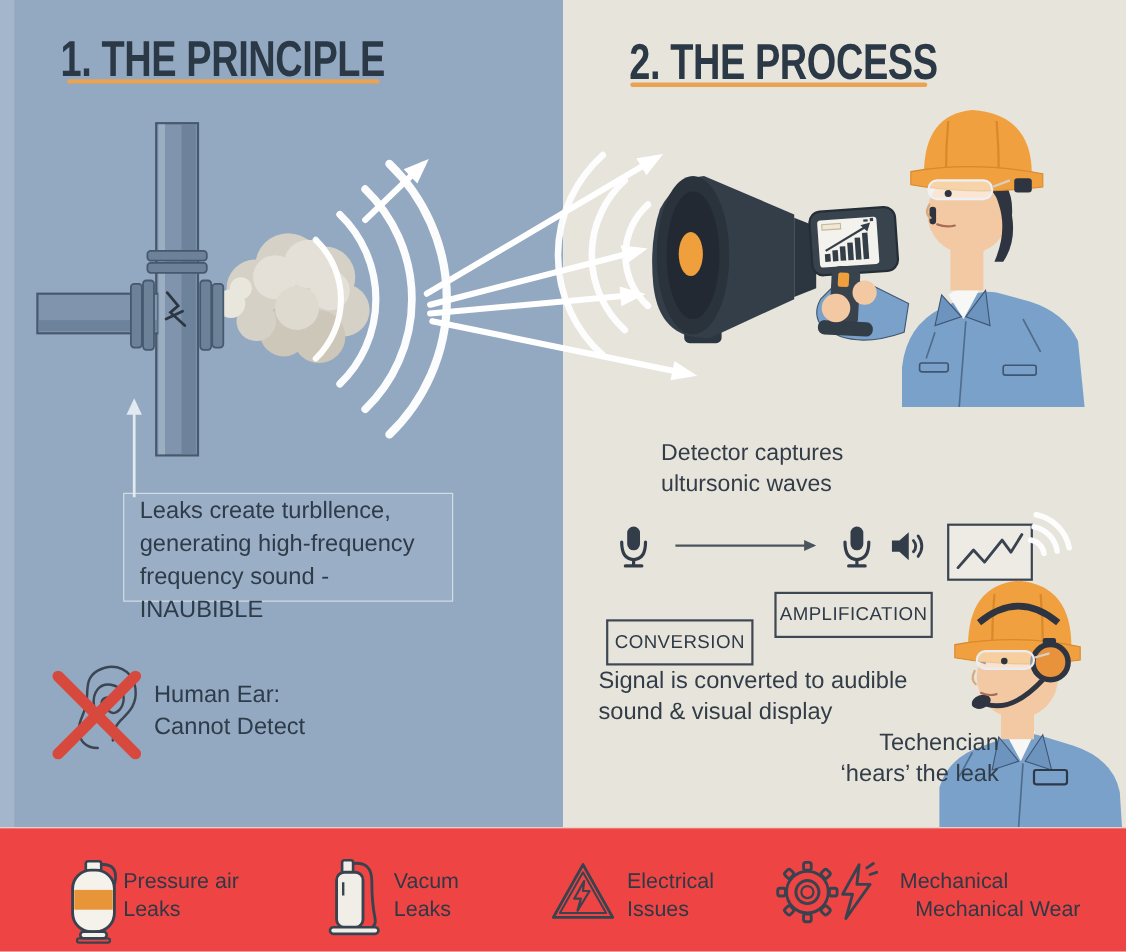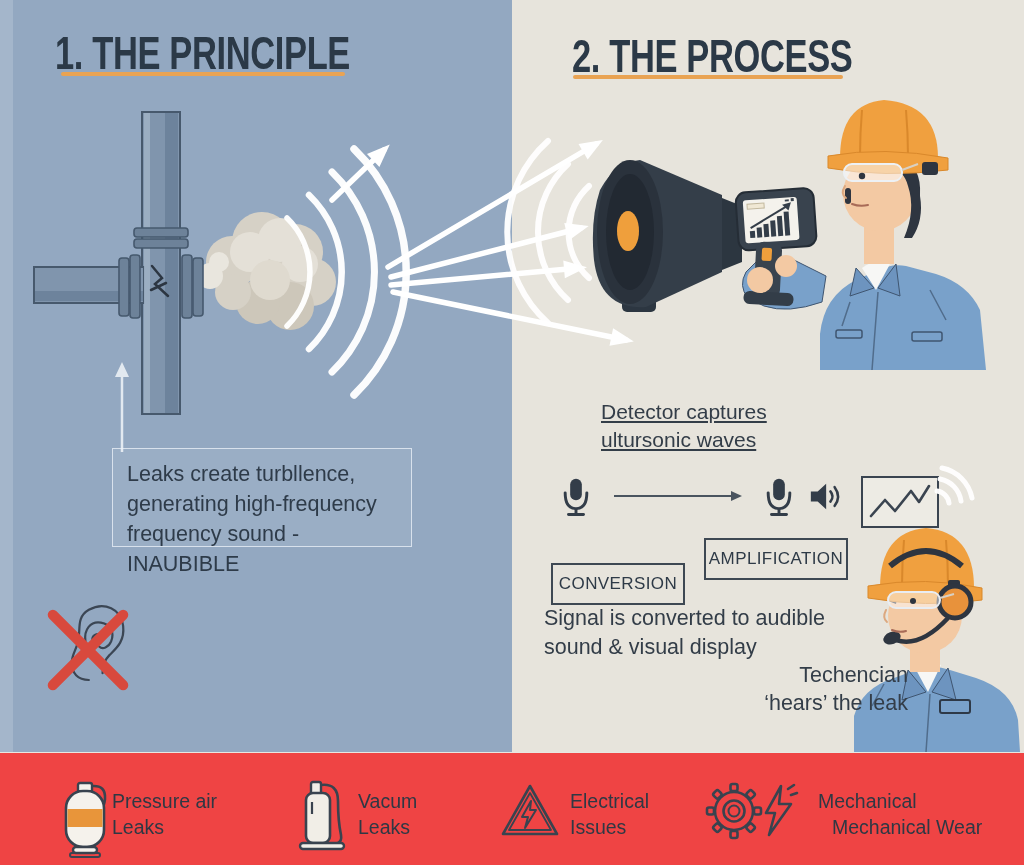--- a/index.html
+++ b/index.html
@@ -13,23 +13,23 @@
          transform:scaleX(.75);transform-origin:left top;white-space:nowrap;}
   .t1{left:55px;top:26px;}
   .t2{left:572px;top:29px;}
   .underline{position:absolute;height:4px;background:#e9a353;border-radius:2px;}
   .u1{left:61px;top:72px;width:284px;}
   .u2{left:573px;top:75px;width:270px;}
   .abs{position:absolute;}
   .pre{white-space:pre-line;}
   .caption-box{left:112px;top:448px;width:300px;height:99px;box-sizing:border-box;
                border:1.5px solid rgba(236,242,248,.75);background:rgba(255,255,255,.07);
-               padding:10px 14px;font-size:21.5px;line-height:1.4;color:#2e3b49;z-index:3;}
+               padding:0 14px;font-size:21.5px;line-height:1.4;color:#2e3b49;z-index:3;}
   .ear-note{left:140px;top:617px;font-size:21.5px;line-height:1.35;color:#2e3b49;z-index:3;}
-  .detector-note{left:601px;top:398px;font-size:21px;line-height:1.35;color:#333d48;z-index:3;text-decoration:underline;}
+  .detector-note{left:601px;top:398px;font-size:21px;line-height:1.35;color:#333d48;z-index:3;}
   .signal-note{left:544px;top:604px;font-size:21.5px;line-height:1.33;color:#333d48;z-index:3;}
   .tech-note{left:700px;top:662px;width:208px;text-align:right;font-size:21.5px;line-height:1.3;color:#333d48;z-index:3;}
   .step-box{position:absolute;box-sizing:border-box;border:2px solid #3e4853;color:#2e3a47;
             display:flex;align-items:center;justify-content:center;font-size:17px;letter-spacing:.4px;z-index:3;}
   .sb1{left:551px;top:563px;width:134px;height:42px;}
   .sb2{left:704px;top:538px;width:144px;height:42px;}
   .chart-box{left:861px;top:476px;width:78px;height:52px;box-sizing:border-box;
              border:2px solid #3a4450;background:#edebe4;z-index:2;}
   .overlay{position:absolute;left:0;top:0;z-index:2;pointer-events:none;}
   .pipe-svg{position:absolute;left:0;top:90px;z-index:1;}
@@ -113,20 +113,22 @@
     <g fill="none" stroke="#3b4654" stroke-width="2.6" stroke-linecap="round">
       <path d="M57,98 C44,98 37,90 37,78 C37,68 43,62 45,51 C47,37 43,24 57,16 C75,6 95,15 97,35 C99,53 89,61 81,69 C75,75 73,81 73,90"></path>
       <path d="M53,53 C51,39 59,29 71,31 C83,33 87,43 83,53 C80,60 73,63 69,59"></path>
       <path d="M61,51 C61,45 67,43 71,46"></path>
     </g>
     <g stroke="#d8493d" stroke-width="12" stroke-linecap="round">
       <line x1="15" y1="22" x2="97" y2="104"></line>
       <line x1="97" y1="22" x2="15" y2="104"></line>
     </g>
   </svg>
+  <div class="abs ear-note pre">Human Ear:
+Cannot Detect</div>
 
   <section class="panel panel-right"></section>
   <div class="title t2">2. THE PROCESS</div>
   <div class="underline u2"></div>
 
   <div class="abs detector-note pre">Detector captures
 ultursonic waves</div>
 
   <svg class="abs mic1" width="30" height="42" viewBox="0 0 36 46">
     <rect x="11" y="1" width="14" height="26" rx="7" fill="#333d49"></rect>

